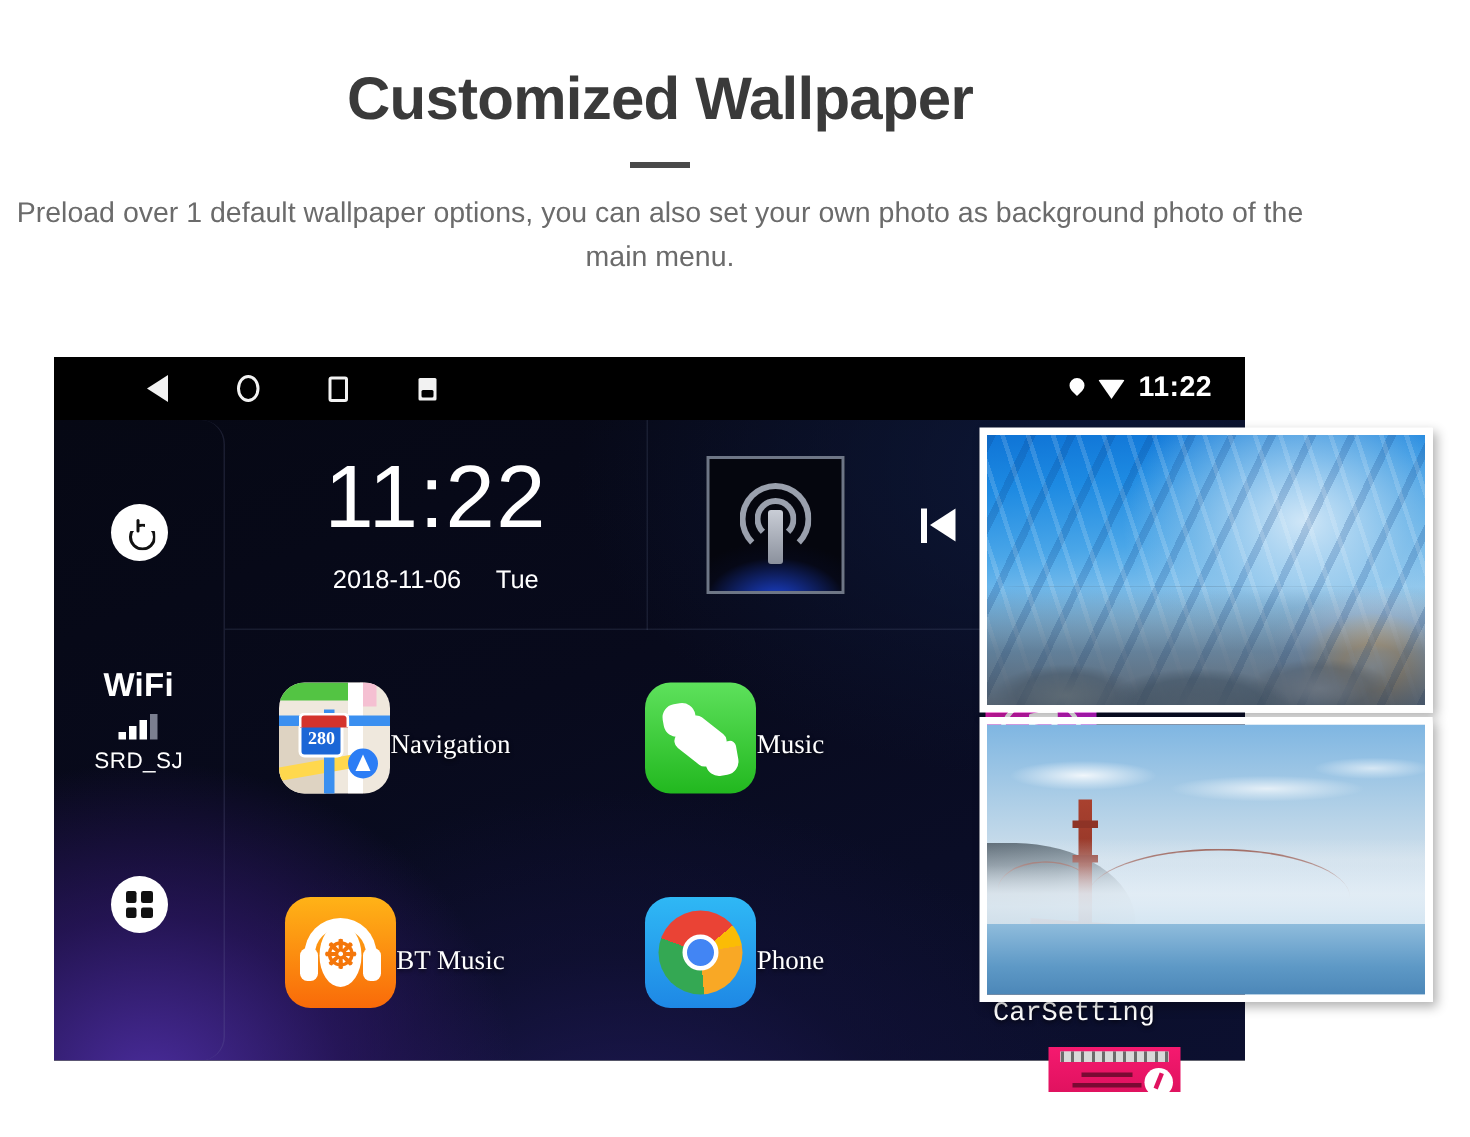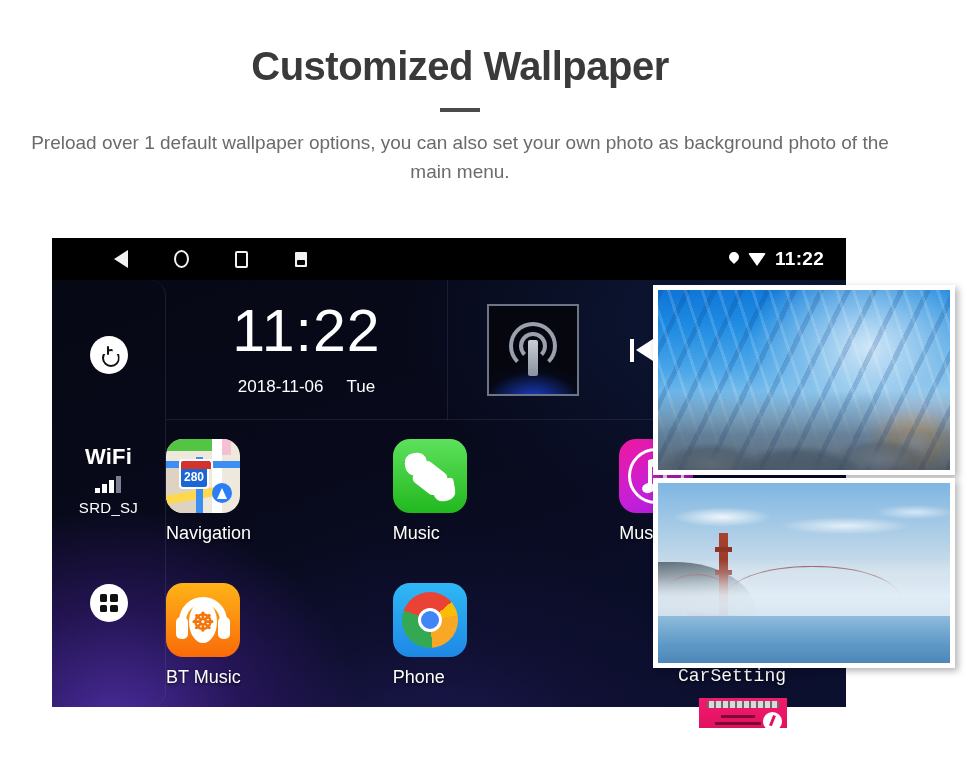--- a/index.html
+++ b/index.html
@@ -5,39 +5,39 @@
   * { box-sizing: border-box; margin: 0; padding: 0; }
   body {
     width: 980px; height: 758px;
     background: #ffffff;
     font-family: "Liberation Sans", sans-serif;
     overflow: hidden;
     position: relative;
   }
 
   
-  .header { width: 880px; padding-top: 44px; text-align: center; margin-left: 20px; }
+  .header { width: 880px; padding-top: 44px; text-align: center; }
   .title {
     font-size: 40px; font-weight: bold; color: #3a3a3a;
     letter-spacing: -0.5px; line-height: 1.1;
   }
   .divider {
     width: 40px; height: 4px; background: #4a4a4a;
     margin: 20px auto 16px auto;
   }
   .subtitle {
     font-size: 19px; color: #6b6b6b; line-height: 1.55;
     max-width: 930px; margin: 0 auto; font-weight: 400;
   }
 
   
   .stage { position: absolute; left: 0; top: 238px; width: 980px; height: 500px; }
 
   .device {
-    position: absolute; left: 52px; top: 0;
+    position: absolute; left: 36px; top: 0;
     width: 794px; height: 469px;
     background: #04060f;
     overflow: hidden;
   }
 
   
   .statusbar {
     position: absolute; left: 0; top: 0; width: 794px; height: 42px;
     background: #000; display: flex; align-items: center;
   }
@@ -161,21 +161,21 @@
     width:0; height:0; border-top: 11.5px solid transparent; border-bottom: 11.5px solid transparent;
     border-right: 17px solid #fff;
   }
   .play-ic { color:#fff; font-size: 34px; font-weight: 300; font-family:"Liberation Sans", sans-serif; }
 
   
   .appgrid {
     position: absolute; left: 114px; top: 140px; width: 680px; height: 287px;
     display: grid; grid-template-columns: repeat(3, 1fr); grid-template-rows: repeat(2, 1fr);
   }
-  .appcell { display: flex; flex-direction: column; align-items: flex-start; justify-content: center; }
+  .appcell { display: flex; flex-direction: row; align-items: center; justify-content: center; font-family: Liberation Serif, serif; }
   .appicon { width: 74px; height: 74px; border-radius: 17px; position: relative; overflow: hidden; }
   .applabel {
     color:#fff; font-size: 18px; margin-top: 10px;
     text-shadow: 0 1px 3px rgba(0,0,0,0.7);
   }
 
   
   .ic-maps { background: #efe8dd; }
   .ic-maps .green { position:absolute; left:0; top:0; width:62%; height:12px; background:#53c443; }
   .ic-maps .pink { position:absolute; left:72%; top:0; width:16%; height:16px; background:#f5c0d2; }

